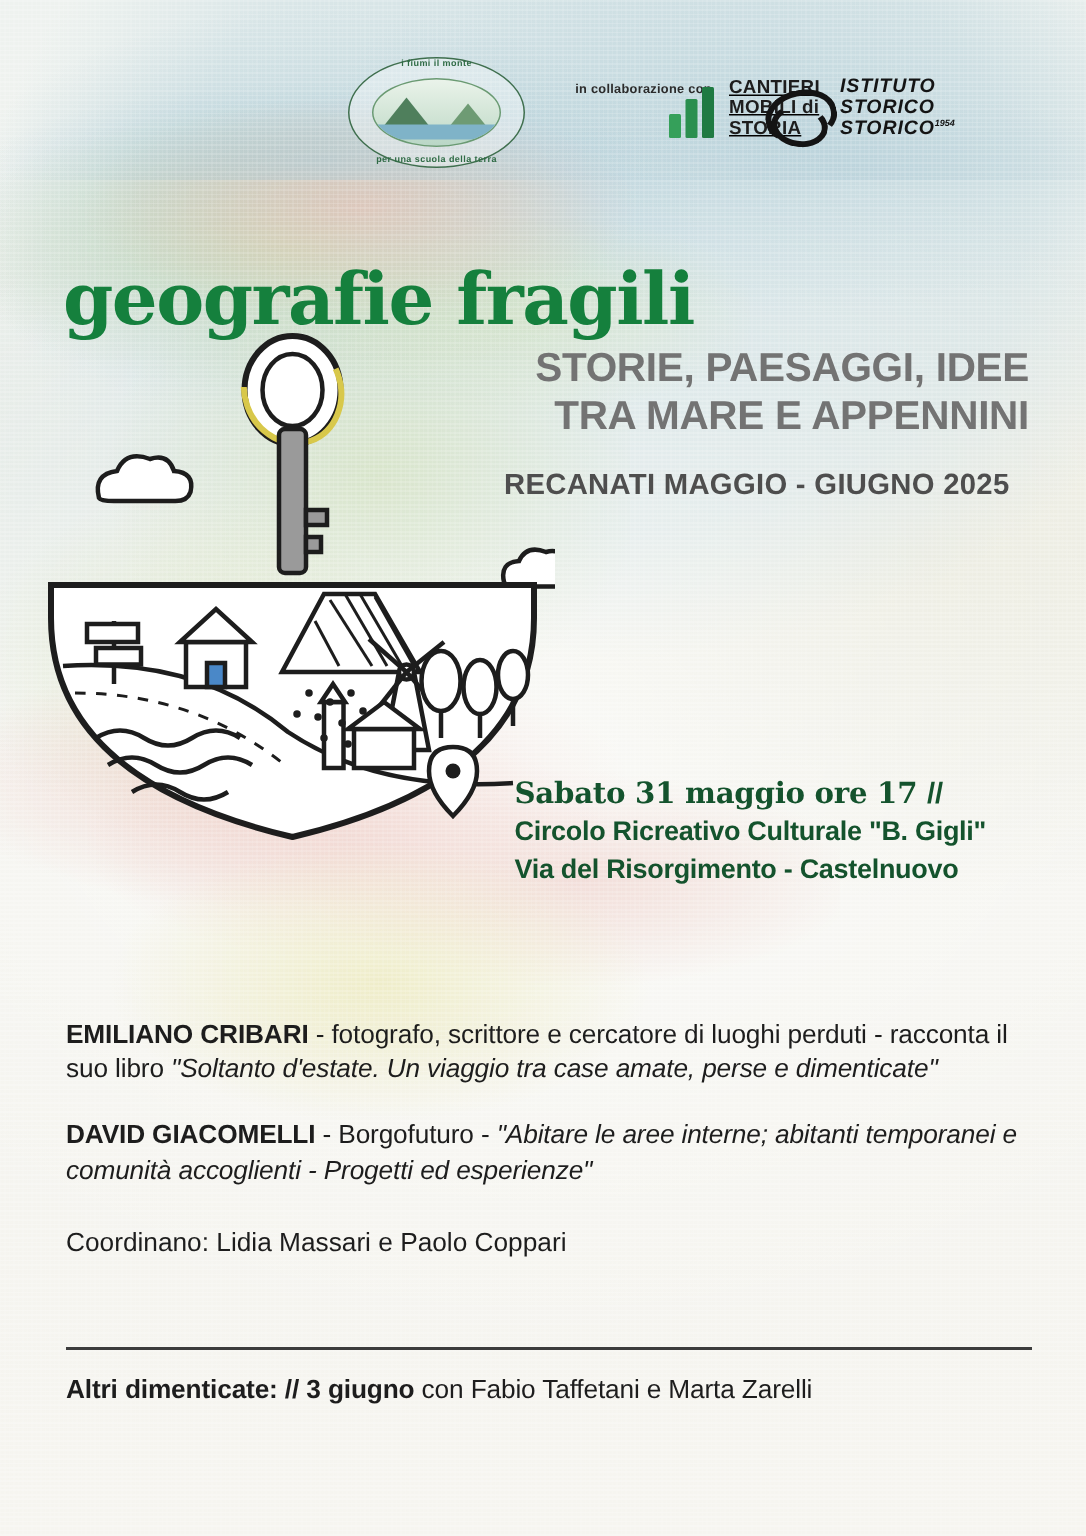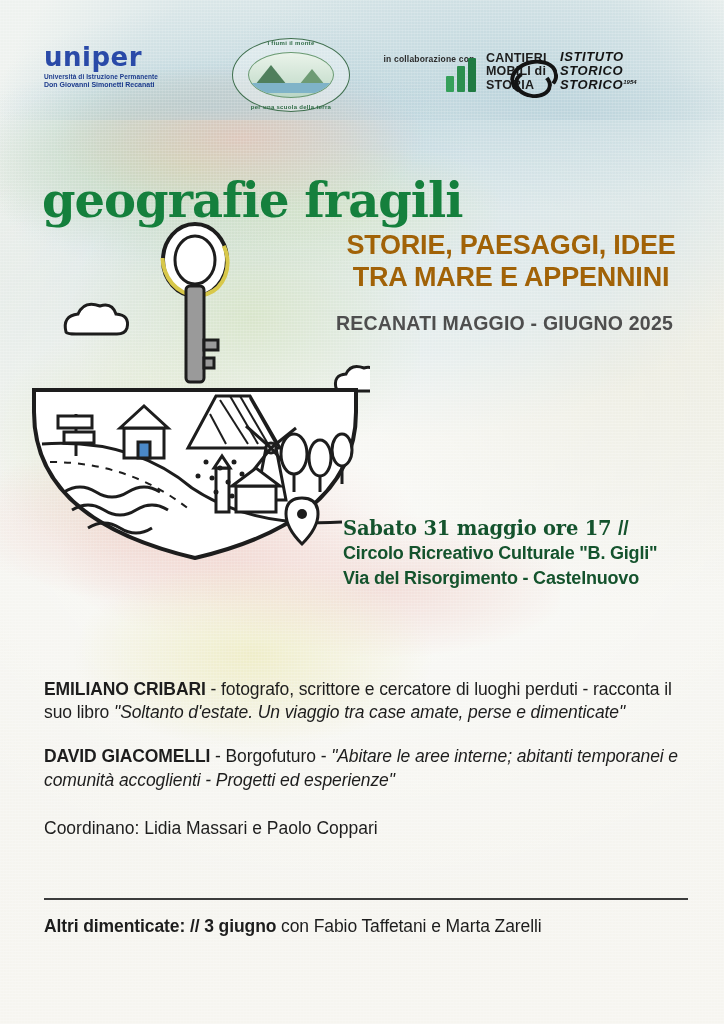--- a/index.html
+++ b/index.html
@@ -200,20 +200,21 @@
     background: #35a05a;
     border-radius: 1px;
   }
   .cantieri-bar.b1 { left: 0; height: 16px; }
   .cantieri-bar.b2 { left: 11px; height: 26px; background: #2b8f4f; }
   .cantieri-bar.b3 { left: 22px; height: 34px; background: #1f7a42; }
   .cantieri-words {
     position: absolute;
     left: 40px; top: 2px;
     line-height: 1.06;
+    text-decoration: underline;
   }
   .cw {
     font-size: 12.5px;
     font-weight: bold;
     color: #1d1d1d;
     letter-spacing: 0.2px;
   }
 
   .logo-istituto { right: 0; top: 2px; width: 180px; }
   .ist-mark {
@@ -269,25 +270,25 @@
     line-height: 1;
     letter-spacing: -1px;
     color: #15803d;
   }
 
   .subtitle {
     position: absolute;
     top: 230px;
     right: 38px;
     width: 350px;
-    text-align: center;
+    text-align: right;
     font-size: 27px;
     font-weight: bold;
     line-height: 1.17;
-    color: #a16207;
+    color: #737373;
     letter-spacing: -0.2px;
   }
   .date-line {
     position: absolute;
     top: 312px;
     right: 38px;
     width: 350px;
     font-size: 19.5px;
     font-weight: bold;
     color: #4e4e4e;
@@ -386,25 +387,20 @@
   <div class="bg-layer bg-bottom-green"></div>
   <div class="bg-layer bg-bottom-pink"></div>
   <div class="bg-layer bg-blue-bottom"></div>
   <div class="bg-layer bg-white-veil"></div>
   <div class="bg-layer bg-grain"></div>
 
   <div class="content">
 
     <div class="logo-row">
 
-      <div class="logo logo-uniper">
-        <div class="uniper-word">uniper</div>
-        <div class="uniper-sub1">Università di Istruzione Permanente</div>
-        <div class="uniper-sub2">Don Giovanni Simonetti Recanati</div>
-      </div>
 
       <div class="logo logo-fiumi">
         <div class="fiumi-circle"></div>
         <div class="fiumi-inner">
           <div class="fiumi-mtn"></div>
           <div class="fiumi-mtn2"></div>
           <div class="fiumi-river"></div>
         </div>
         <div class="fiumi-text-top">i fiumi il monte</div>
         <div class="fiumi-text-bot">per una scuola della terra</div>

